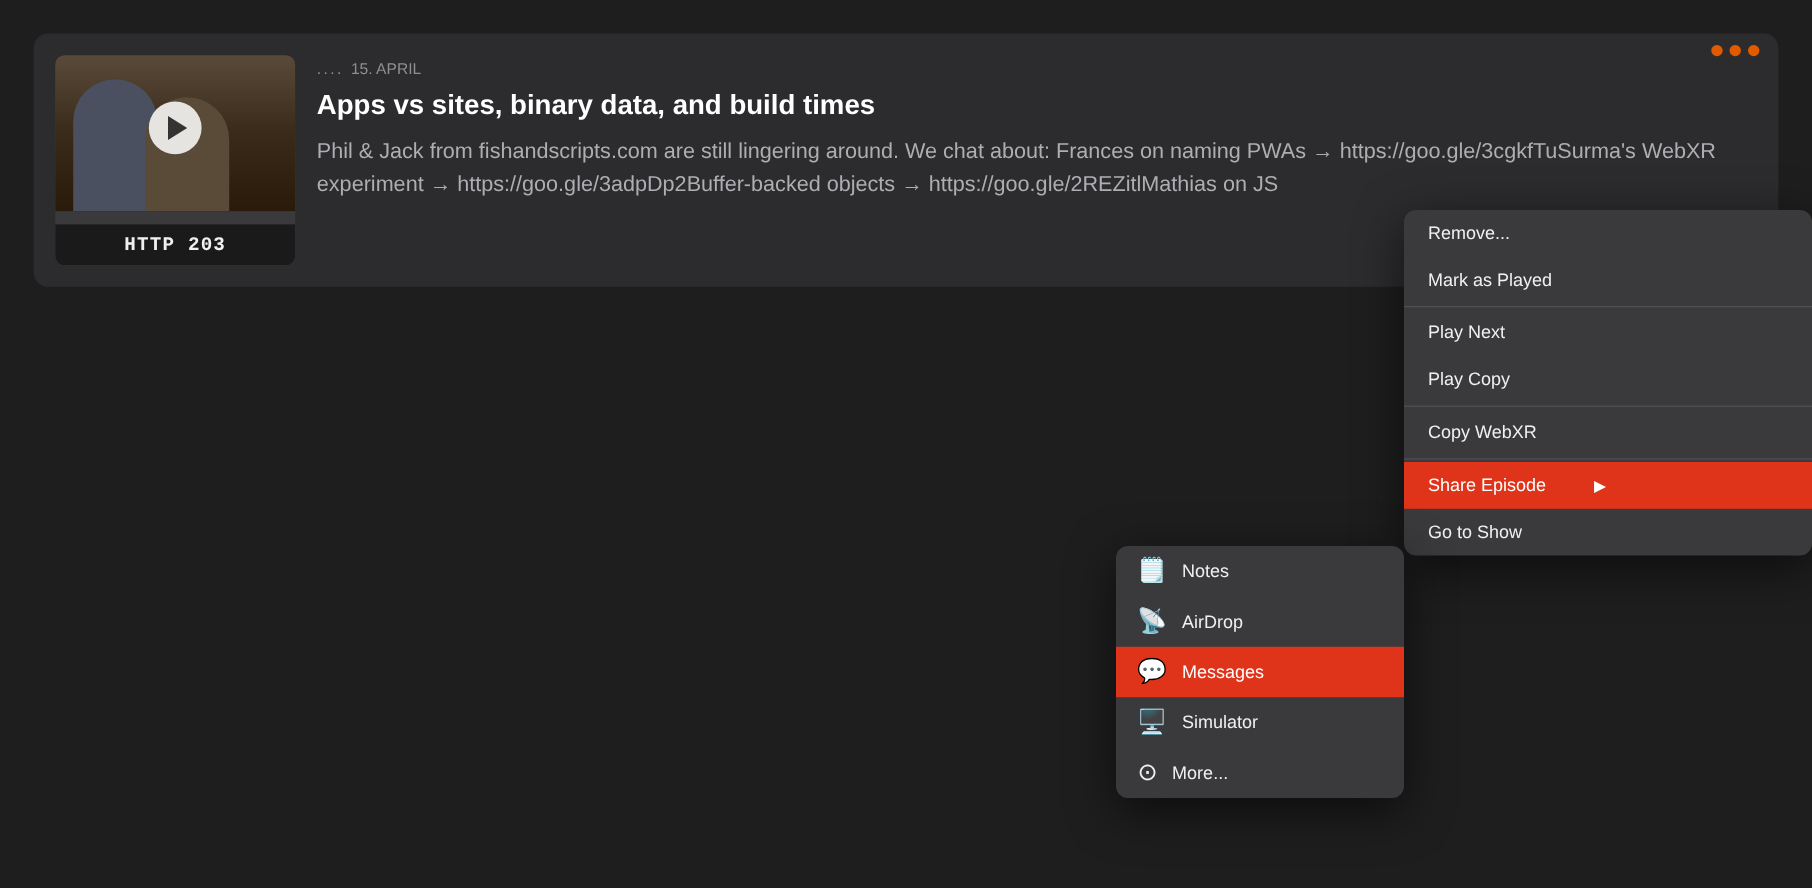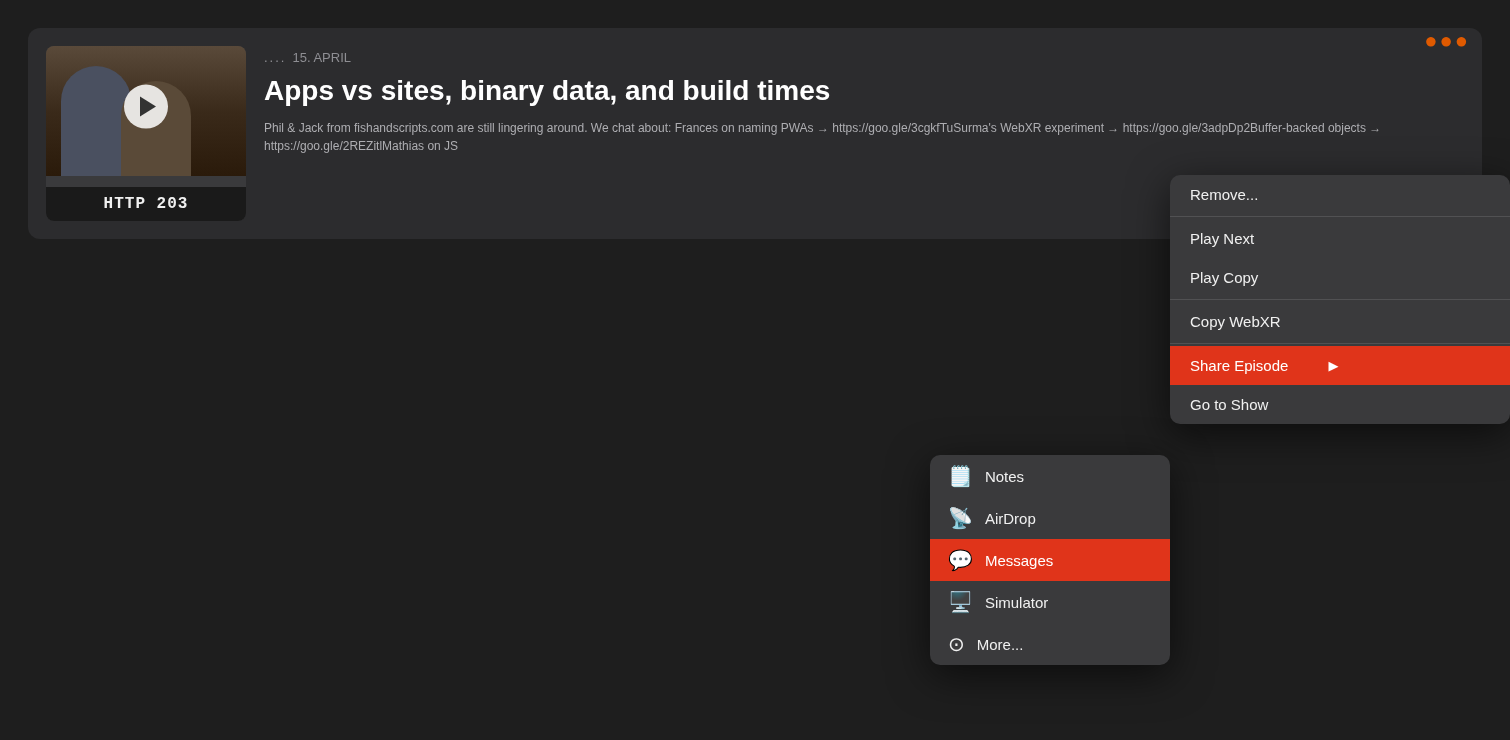--- a/index.html
+++ b/index.html
@@ -117,29 +117,29 @@
       align-items: center;
       gap: 6px;
     }
 
     .episode-dots {
       color: #8e8e93;
       letter-spacing: 2px;
     }
 
     .episode-title {
-      font-size: 28px;
+      font-size: 23px;
       font-weight: 600;
       color: #ffffff;
       margin-bottom: 10px;
       line-height: 1.3;
     }
 
     .episode-desc {
-      font-size: 12px;
+      font-size: 18px;
       color: #aeaeb2;
       line-height: 1.5;
     }
 
     .more-btn {
       position: absolute;
       top: 28px;
       right: 40px;
       color: #e05a00;
       font-size: 22px;
@@ -243,20 +243,23 @@
     <div class="episode-desc">Phil &amp; Jack from fishandscripts.com are still lingering around. We chat about: Frances on naming PWAs → https://goo.gle/3cgkfTuSurma's WebXR experiment → https://goo.gle/3adpDp2Buffer-backed objects → https://goo.gle/2REZitlMathias on JS</div>
   </div>
 </div>
 
 <div class="more-btn">●●●</div>
 
 <div class="context-menu-main">
   <div class="menu-item">
     <span>Remove...</span>
   </div>
+  <div class="menu-item">
+    <span>Mark as Played</span>
+  </div>
   <div class="menu-separator"></div>
   <div class="menu-item">
     <span>Play Next</span>
   </div>
   <div class="menu-item">
     <span>Play Copy</span>
   </div>
   <div class="menu-separator"></div>
   <div class="menu-item">
     <span>Copy WebXR</span>

